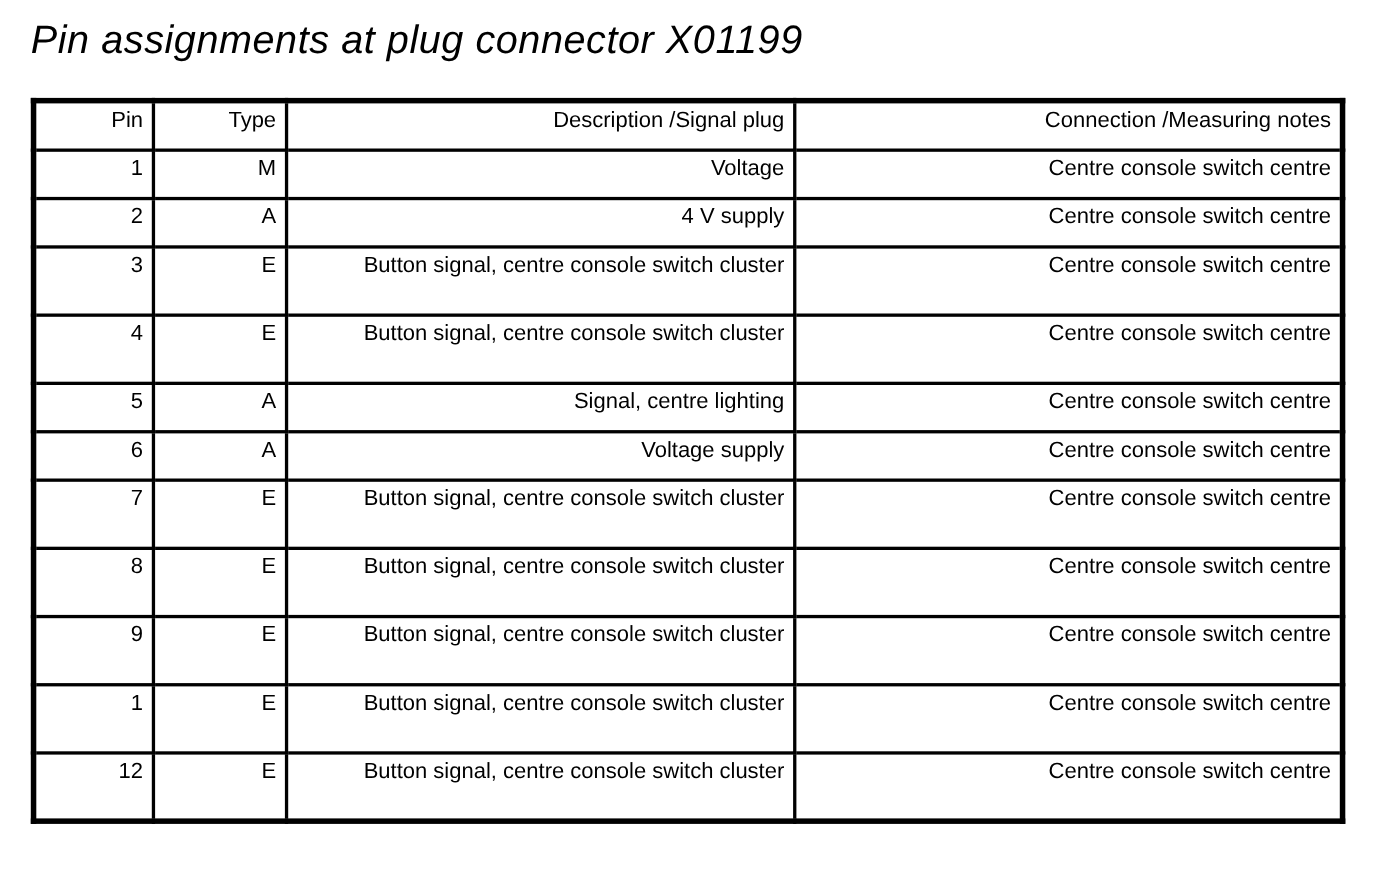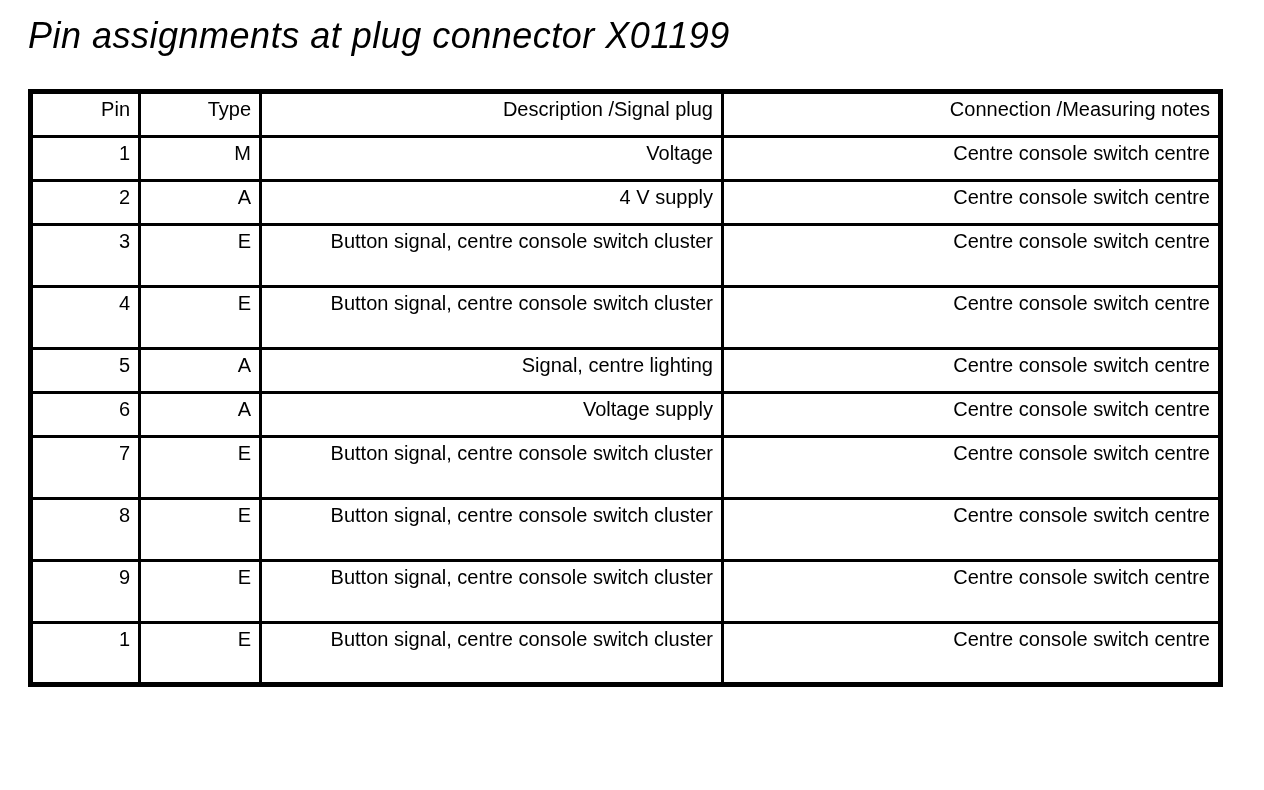--- a/index.html
+++ b/index.html
@@ -123,14 +123,20 @@
       <td>E</td>
       <td>Button signal, centre console switch cluster</td>
       <td>Centre console switch centre</td>
     </tr>
     <tr class="row-double">
       <td>1</td>
       <td>E</td>
       <td>Button signal, centre console switch cluster</td>
       <td>Centre console switch centre</td>
     </tr>
+    <tr class="row-double">
+      <td>12</td>
+      <td>E</td>
+      <td>Button signal, centre console switch cluster</td>
+      <td>Centre console switch centre</td>
+    </tr>
   </tbody>
 </table>
 
 </body></html>

